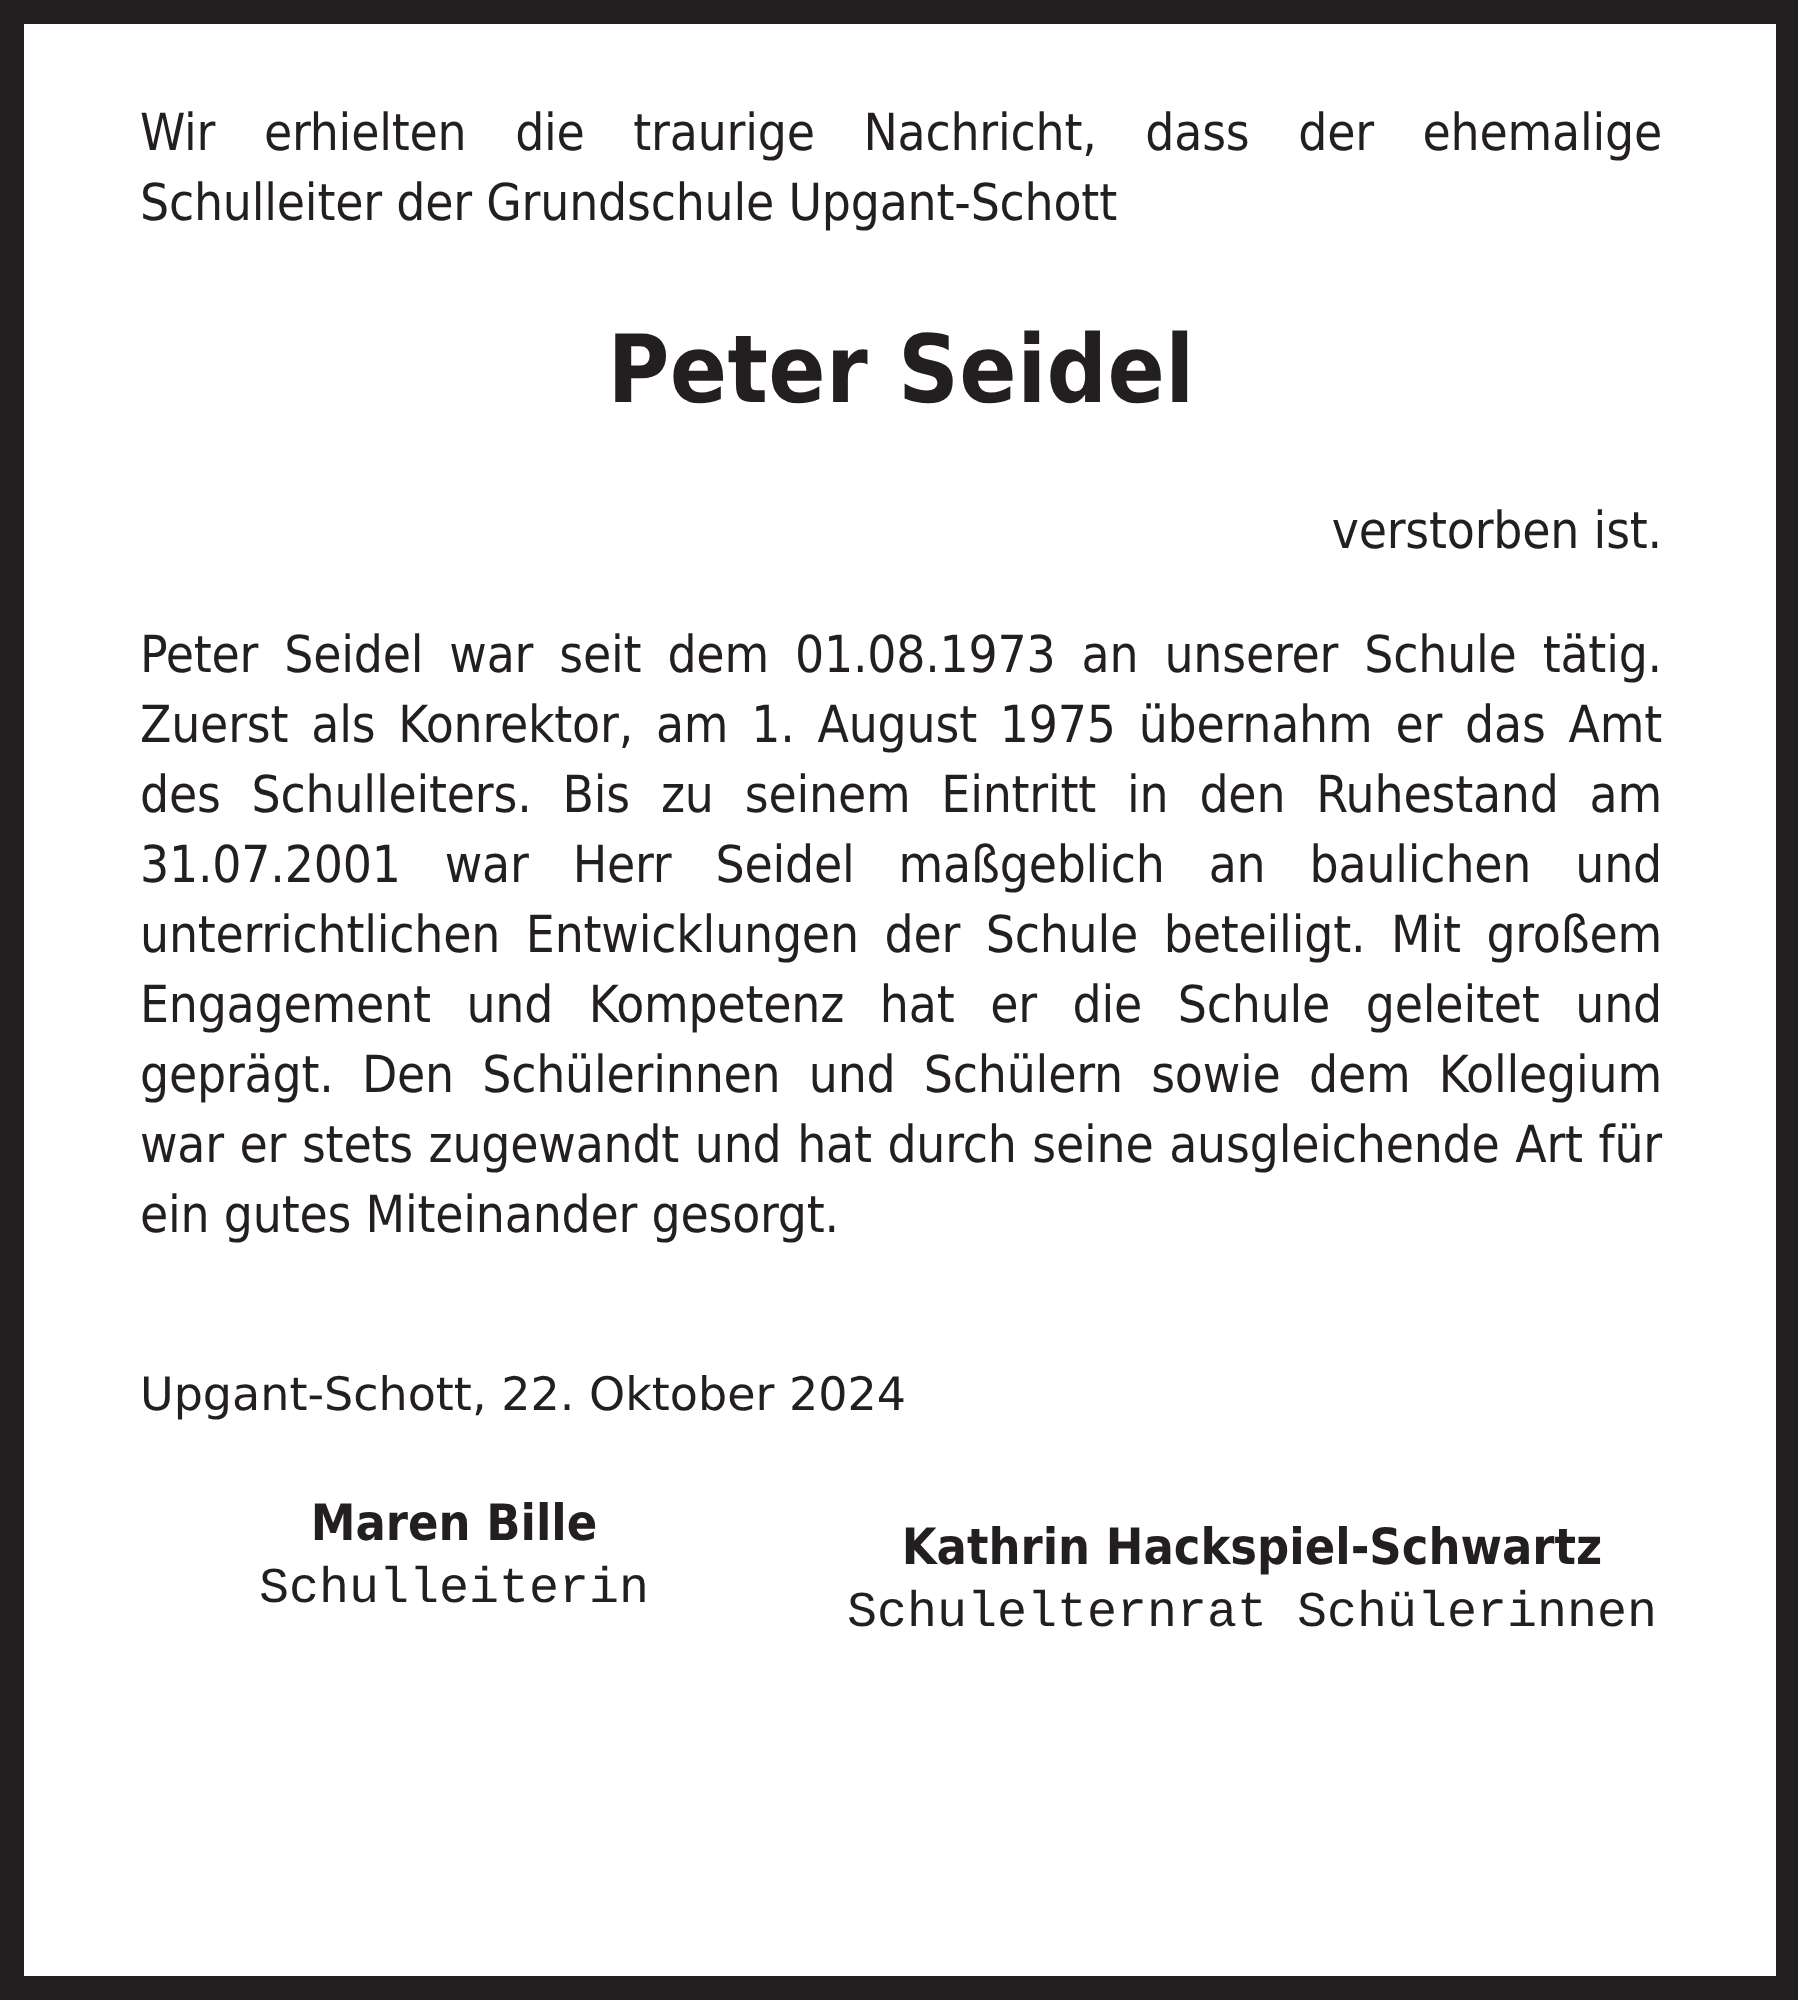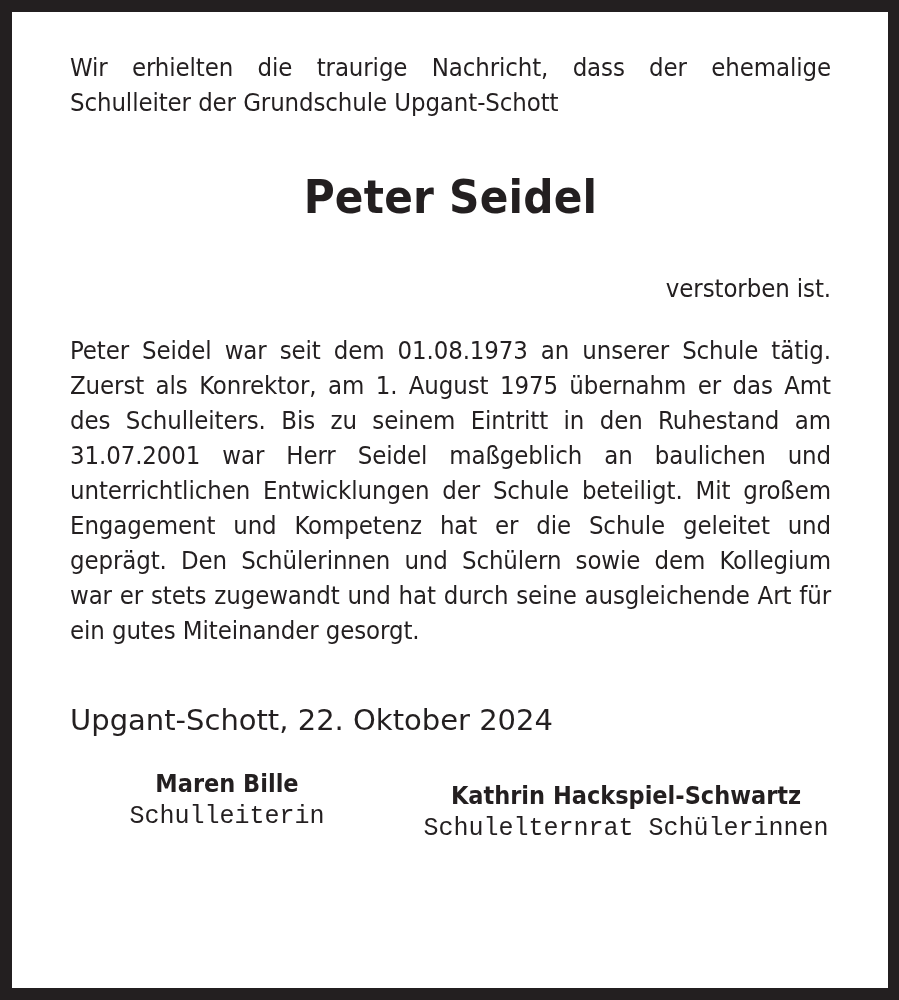--- a/index.html
+++ b/index.html
@@ -68,26 +68,26 @@
   }
 
   #deceased-name {
     font-family: "DejaVu Sans Condensed", "Liberation Sans Narrow", "Liberation Sans", sans-serif;
     font-size: 47px;
     font-weight: bold;
     text-align: center;
     color: #231f20;
     line-height: 1;
     letter-spacing: 0.2px;
-    margin: 11px;
+    margin: 0;
   }
 
   #place-date-line {
     font-family: "DejaVu Sans", "Liberation Sans", sans-serif;
-    font-size: 29px;
+    font-size: 23px;
     line-height: 32px;
     color: #231f20;
     text-align: left;
     margin: 0;
   }
 
   
   #signature-block {
     display: flex;
     flex-direction: row;

